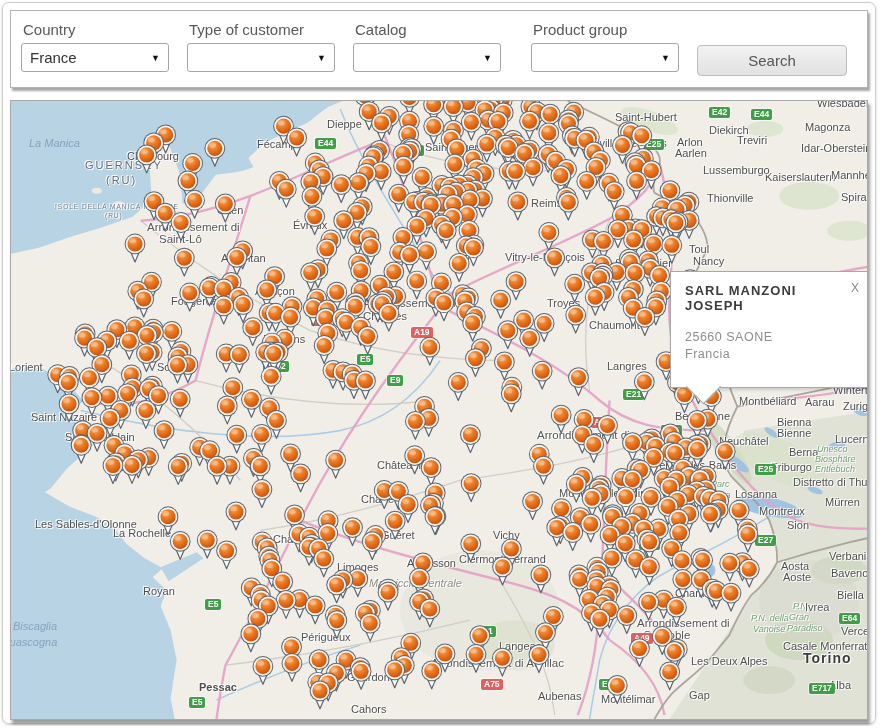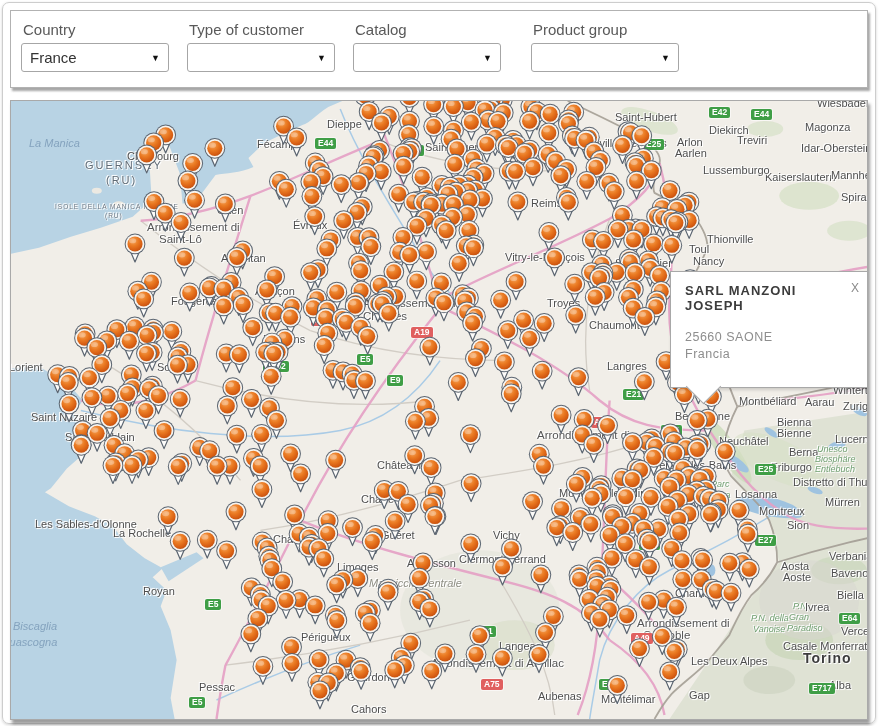--- a/index.html
+++ b/index.html
@@ -63,20 +63,21 @@
         <span class="caret">▼</span>
       </div>
     </div>
     <div class="field">
       <label>Product group</label>
       <div class="sel">
         <span class="val"></span>
         <span class="caret">▼</span>
       </div>
     </div>
+    <button class="searchbtn">Search</button>
   </div>
 
   <div class="map" id="map">
 
     <svg class="base" width="864" height="618" viewBox="0 0 866 619" preserveAspectRatio="none">
 
       <rect x="0" y="0" width="866" height="619" fill="#f1eee8"></rect>
 
       <g>
         <polygon points="735,330 800,320 866,310 866,619 660,619 700,560 740,500 770,462 760,420 722,375" fill="#dfe2d4"></polygon>
@@ -185,42 +186,42 @@
         <div class="ml" style="left: 666px; top: 35px;">Arlon</div>
         <div class="ml" style="left: 664px; top: 46px;">Aarlen</div>
         <div class="ml" style="left: 726px; top: 33px;">Treviri</div>
         <div class="ml" style="left: 806px; top: -4px;">Wiesbaden</div>
         <div class="ml" style="left: 794px; top: 20px;">Magonza</div>
         <div class="ml" style="left: 790px; top: 41px;">Idar-Oberstein</div>
         <div class="ml" style="left: 754px; top: 70px;">Kaiserslautern</div>
         <div class="ml" style="left: 820px; top: 68px;">Mannheim</div>
         <div class="ml" style="left: 830px; top: 90px;">Spira</div>
         <div class="ml" style="left: 692px; top: 63px;">Lussemburgo</div>
-        <div class="ml" style="left: 696px; top: 91px; margin-top: 41px;">Thionville</div>
+        <div class="ml" style="left: 696px; top: 91px;">Thionville</div>
         <div class="ml" style="left: 644px; top: 104px;">Verdun</div>
         <div class="ml" style="left: 650px; top: 142px; margin-left: 28px;">Toul</div>
         <div class="ml" style="left: 682px; top: 154px;">Nancy</div>
         <div class="ml" style="left: 604px; top: 156px;">Saint-Dizier</div>
         <div class="ml" style="left: 494px; top: 150px;">Vitry-le-François</div>
         <div class="ml" style="left: 520px; top: 96px;">Reims</div>
         <div class="ml" style="left: 536px; top: 196px;">Troyes</div>
         <div class="ml" style="left: 578px; top: 218px;">Chaumont</div>
         <div class="ml" style="left: 596px; top: 259px;">Langres</div>
         <div class="ml region" style="left: 352px; top: 196px;">Arrondissement di</div>
         <div class="ml region" style="left: 352px; top: 209px;">Chartres</div>
         <div class="ml" style="left: 252px; top: 232px;">Le Mans</div>
         <div class="ml" style="left: 160px; top: 194px;">Fougères</div>
         <div class="ml" style="left: 146px; top: 260px;">Soudan</div>
         <div class="ml" style="left: -2px; top: 260px;">Lorient</div>
         <div class="ml" style="left: 20px; top: 310px;">Saint Nazaire</div>
         <div class="ml" style="left: 54px; top: 330px;">Saint-Herblain</div>
         <div class="ml" style="left: 24px; top: 388px; margin-top: 29px;">Les Sables-d'Olonne</div>
         <div class="ml" style="left: 102px; top: 426px;">La Rochelle</div>
         <div class="ml" style="left: 132px; top: 484px;">Royan</div>
-        <div class="ml" style="left: 188px; top: 580px;">Pessac</div>
+        <div class="ml" style="left: 188px; top: 580px; font-weight: bold;">Pessac</div>
         <div class="ml" style="left: 262px; top: 432px;">Charroux</div>
         <div class="ml" style="left: 370px; top: 428px;">Guéret</div>
         <div class="ml" style="left: 482px; top: 428px;">Vichy</div>
         <div class="ml" style="left: 326px; top: 460px;">Limoges</div>
         <div class="ml" style="left: 396px; top: 456px;">Aubusson</div>
         <div class="ml terrain" style="left: 358px; top: 476px;">Massiccio Centrale</div>
         <div class="ml" style="left: 350px; top: 392px;">Châtre</div>
         <div class="ml" style="left: 366px; top: 358px;">Châteauroux</div>
         <div class="ml" style="left: 290px; top: 530px;">Périgueux</div>
         <div class="ml" style="left: 336px; top: 570px;">Gourdon</div>

